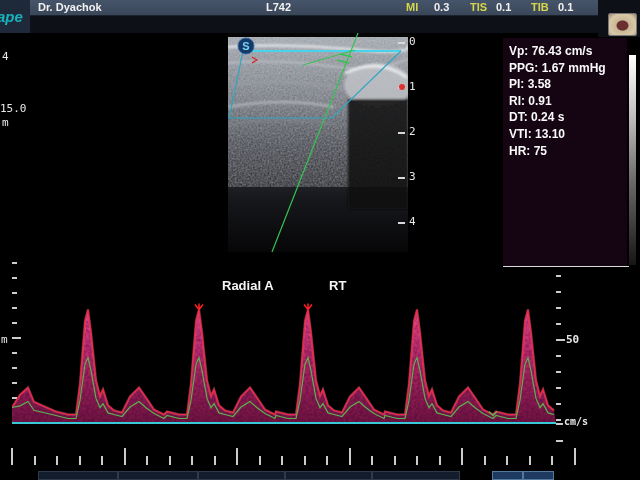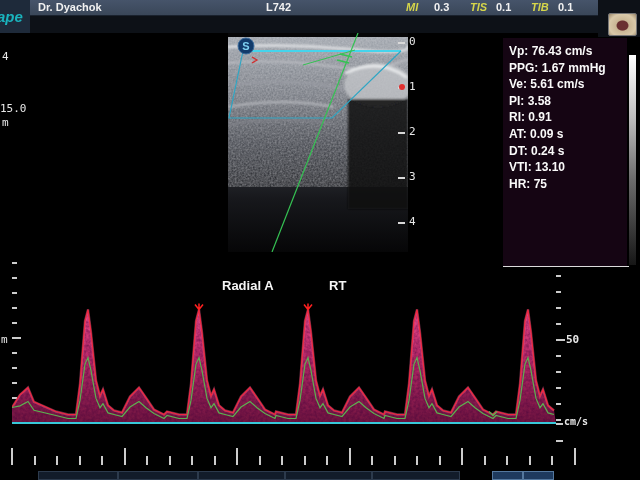--- a/index.html
+++ b/index.html
@@ -7,21 +7,21 @@
           font-family:"Liberation Sans",sans-serif;color:#f2f2f2;}
   
   .header{position:absolute;left:0;top:0;width:640px;height:33px;background:#0d1117;}
   .logo-box{position:absolute;left:0;top:0;width:30px;height:33px;background:#1e2a3a;overflow:hidden;}
   .logo-text{position:absolute;left:-3px;top:8px;font-size:15px;font-weight:bold;font-style:italic;
              color:#1ab3bd;letter-spacing:0;}
   .hdr-rows{position:absolute;left:30px;top:0;width:568px;height:33px;}
   .hdr-row{position:relative;height:15px;background:linear-gradient(#46546a,#3a4759);
            border-bottom:1px solid #1a222e;font-size:11px;font-weight:bold;line-height:15px;}
   .hdr-row .cell{position:absolute;white-space:nowrap;}
-  .ylabel{color:#d6d64a;font-style:italic;}
+  .ylabel{color:#d6d64a;}
   .hdr-right{position:absolute;left:598px;top:0;width:42px;height:37px;background:#0d1117;}
   .thumb-icon{position:absolute;left:10px;top:13px;width:27px;height:21px;border-radius:2px;
               background:radial-gradient(ellipse at 50% 55%, #6a3030 0 28%, #c9b694 34%, #d9c9a9 70%, #9a8668 100%);
               border:1px solid #777;}
   
   .frag{position:absolute;font-family:"DejaVu Sans Mono",monospace;font-size:11px;color:#e8e8e8;}
   
   .bmode{position:absolute;left:228px;top:33px;width:180px;height:219px;background:#050505;}
   .depth-scale{position:absolute;left:396px;top:33px;width:34px;height:219px;font-family:"DejaVu Sans Mono",monospace;}
   .depth-tick{position:absolute;left:2px;width:7px;height:2px;background:#d8d8d8;}
@@ -137,24 +137,22 @@
       <span class="depth-label" style="top: 92px;">2</span>
       <div class="depth-tick" style="top: 144px;"></div>
       <span class="depth-label" style="top: 137px;">3</span>
       <div class="depth-tick" style="top: 189px;"></div>
       <span class="depth-label" style="top: 182px;">4</span>
     </div>
 
   <div class="meas-panel" id="measPanel">
       <div class="meas-row">Vp: 76.43 cm/s</div>
       <div class="meas-row">PPG: 1.67 mmHg</div>
-      <div class="meas-row">Ve: 5.61 cm/s</div>
       <div class="meas-row">PI: 3.58</div>
       <div class="meas-row">RI: 0.91</div>
-      <div class="meas-row">AT: 0.09 s</div>
       <div class="meas-row">DT: 0.24 s</div>
       <div class="meas-row">VTI: 13.10</div>
       <div class="meas-row">HR:  75</div>
     </div>
   <div class="meas-underline"></div>
   <div class="graybar"></div>
 
   <span class="vessel-label" style="left:222px;top:278px">Radial A</span>
   <span class="vessel-label" style="left:329px;top:278px">RT</span>
 

